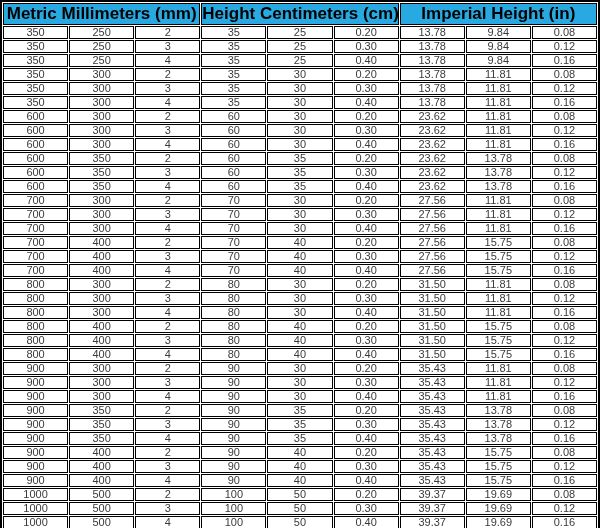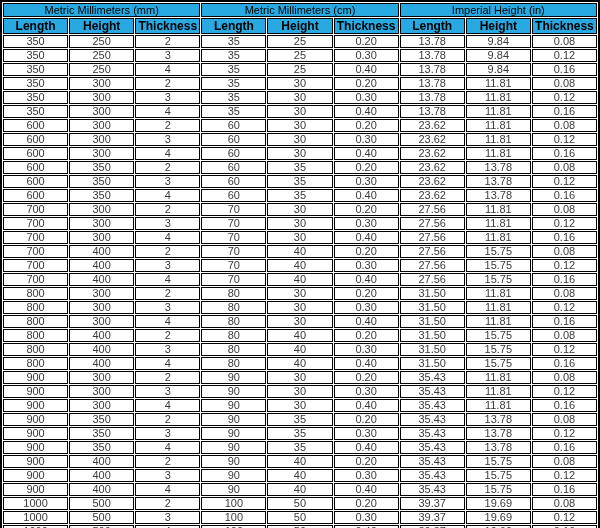--- a/index.html
+++ b/index.html
@@ -27,22 +27,22 @@
     border: 1px solid var(--border, #000);
     padding: 0;
     text-align: center;
     vertical-align: middle;
     overflow: hidden;
     white-space: nowrap;
   }
   th.section-header {
     background: var(--header-bg, #29A9E1);
     color: var(--header-text, #000);
-    font-size: 11px;
-    font-weight: normal;
+    font-size: 17px;
+    font-weight: bold;
   }
   th.col-header {
     background: var(--header-bg, #29A9E1);
     color: var(--header-text, #000);
     font-size: 12px;
     font-weight: bold;
   }
   td {
     background: var(--cell-bg, #fff);
     color: var(--cell-text, #3a3a3a);
@@ -61,33 +61,22 @@
     <col style="width:11.111%">
       <col style="width:11.111%">
       <col style="width:11.111%">
     <col style="width:11.111%">
       <col style="width:11.111%">
       <col style="width:11.111%">
   </colgroup>
   <thead>
     <tr>
       <th class="section-header" colspan="3">Metric Millimeters (mm)</th>
-      <th class="section-header" colspan="3">Metric Millimeters (cm)</th>
+      <th class="section-header" colspan="3">Height Centimeters (cm)</th>
       <th class="section-header" colspan="3">Imperial Height (in)</th>
-    </tr>
-    <tr>
-      <th class="col-header">Length</th>
-      <th class="col-header">Height</th>
-      <th class="col-header">Thickness</th>
-      <th class="col-header">Length</th>
-      <th class="col-header">Height</th>
-      <th class="col-header">Thickness</th>
-      <th class="col-header">Length</th>
-      <th class="col-header">Height</th>
-      <th class="col-header">Thickness</th>
     </tr>
   </thead>
   <tbody>
       <tr>
         <td>350</td>
         <td>250</td>
         <td>2</td>
         <td>35</td>
         <td>25</td>
         <td>0.20</td>

